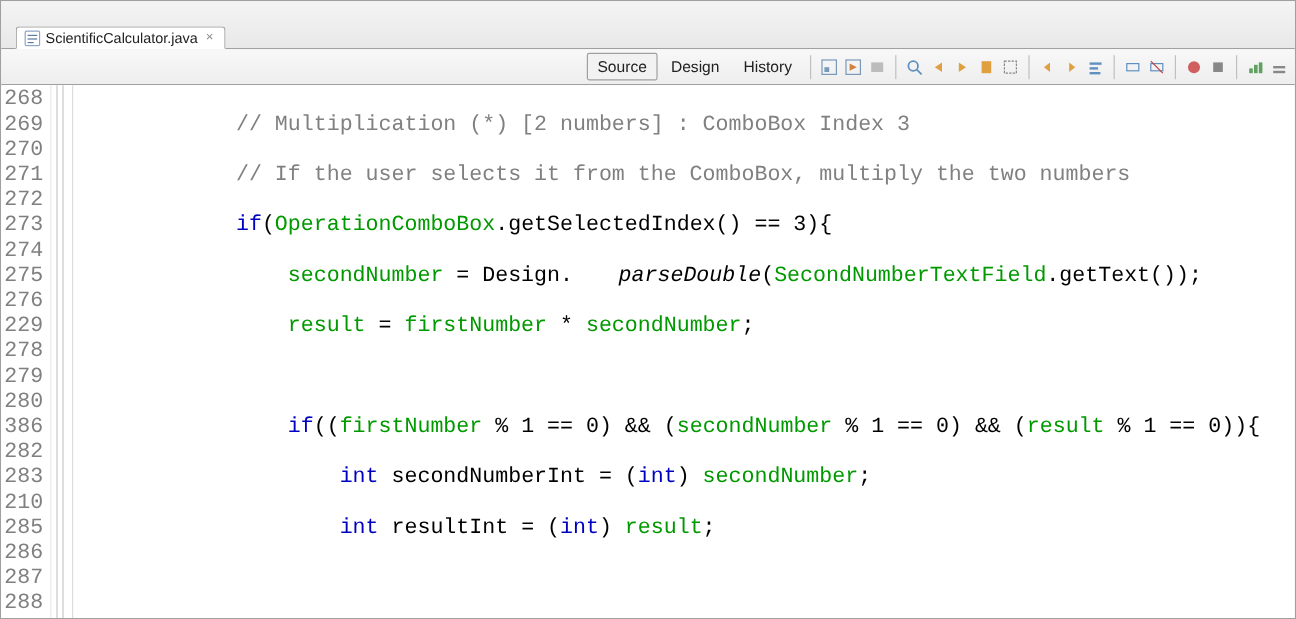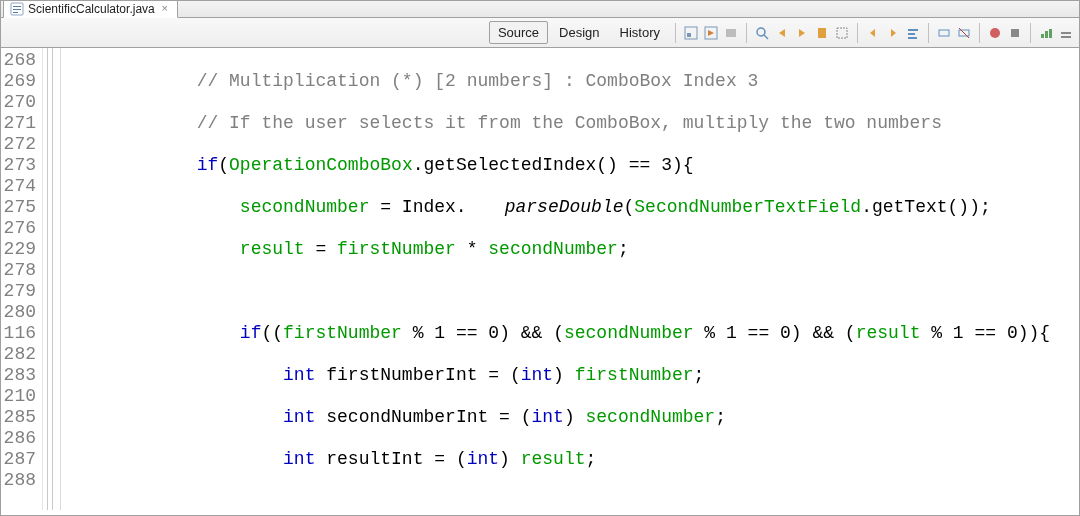--- a/index.html
+++ b/index.html
@@ -6,26 +6,26 @@
   body {
     font-family: "Segoe UI", Tahoma, sans-serif;
     font-size: 12px;
     background: #ffffff;
     width: 1080px;
     height: 516px;
     overflow: hidden;
     border: 1px solid #a0a0a0;
   }
   .tab-bar {
-    height: 17px;
+    height: 40px;
     background: linear-gradient(#f4f4f4, #e8e8e8);
     border-bottom: 1px solid #a0a0a0;
     display: flex;
     align-items: flex-end;
-    padding-left: 2px;
+    padding-left: 12px;
   }
   .tab {
     display: flex;
     align-items: center;
     gap: 4px;
     background: #ffffff;
     border: 1px solid #a0a0a0;
     border-bottom: 1px solid #ffffff;
     padding: 2px 6px 1px 6px;
     border-radius: 3px 3px 0 0;
@@ -266,39 +266,38 @@
     <div>271</div>
     <div>272</div>
     <div>273</div>
     <div>274</div>
     <div>275</div>
     <div>276</div>
     <div>229</div>
     <div>278</div>
     <div>279</div>
     <div>280</div>
-    <div>116</div>
+    <div>386</div>
     <div>282</div>
     <div>283</div>
     <div>210</div>
     <div>285</div>
     <div>286</div>
     <div>287</div>
     <div>288</div>
   </div>
   <div class="fold-strip"></div>
   <div class="code">
 <div class="code-line">            <span class="c-comment">// Multiplication (*) [2 numbers] : ComboBox Index 3</span></div>
 <div class="code-line">            <span class="c-comment">// If the user selects it from the ComboBox, multiply the two numbers</span></div>
 <div class="code-line">            <span class="c-key">if</span>(<span class="c-field">OperationComboBox</span><span>.getSelectedIndex() == </span><span>3</span><span>){</span></div>
-<div class="code-line">                <span class="c-field">secondNumber</span><span> = Index.</span><span class="c-italic">parseDouble</span><span>(</span><span class="c-field">SecondNumberTextField</span><span>.getText());</span></div>
+<div class="code-line">                <span class="c-field">secondNumber</span><span> = Design.</span><span class="c-italic">parseDouble</span><span>(</span><span class="c-field">SecondNumberTextField</span><span>.getText());</span></div>
 <div class="code-line">                <span class="c-field">result</span><span> = </span><span class="c-field">firstNumber</span><span> * </span><span class="c-field">secondNumber</span><span>;</span></div>
 <div class="code-line"> </div>
 <div class="code-line">                <span class="c-key">if</span><span>((</span><span class="c-field">firstNumber</span><span> % </span><span>1</span><span> == </span><span>0</span><span>) &amp;&amp; (</span><span class="c-field">secondNumber</span><span> % </span><span>1</span><span> == </span><span>0</span><span>) &amp;&amp; (</span><span class="c-field">result</span><span> % </span><span>1</span><span> == </span><span>0</span><span>)){</span></div>
-<div class="code-line">                    <span class="c-type">int</span><span> firstNumberInt = (</span><span class="c-type">int</span><span>) </span><span class="c-field">firstNumber</span><span>;</span></div>
 <div class="code-line">                    <span class="c-type">int</span><span> secondNumberInt = (</span><span class="c-type">int</span><span>) </span><span class="c-field">secondNumber</span><span>;</span></div>
 <div class="code-line">                    <span class="c-type">int</span><span> resultInt = (</span><span class="c-type">int</span><span>) </span><span class="c-field">result</span><span>;</span></div>
 
 
 
 
 
 
 
 

